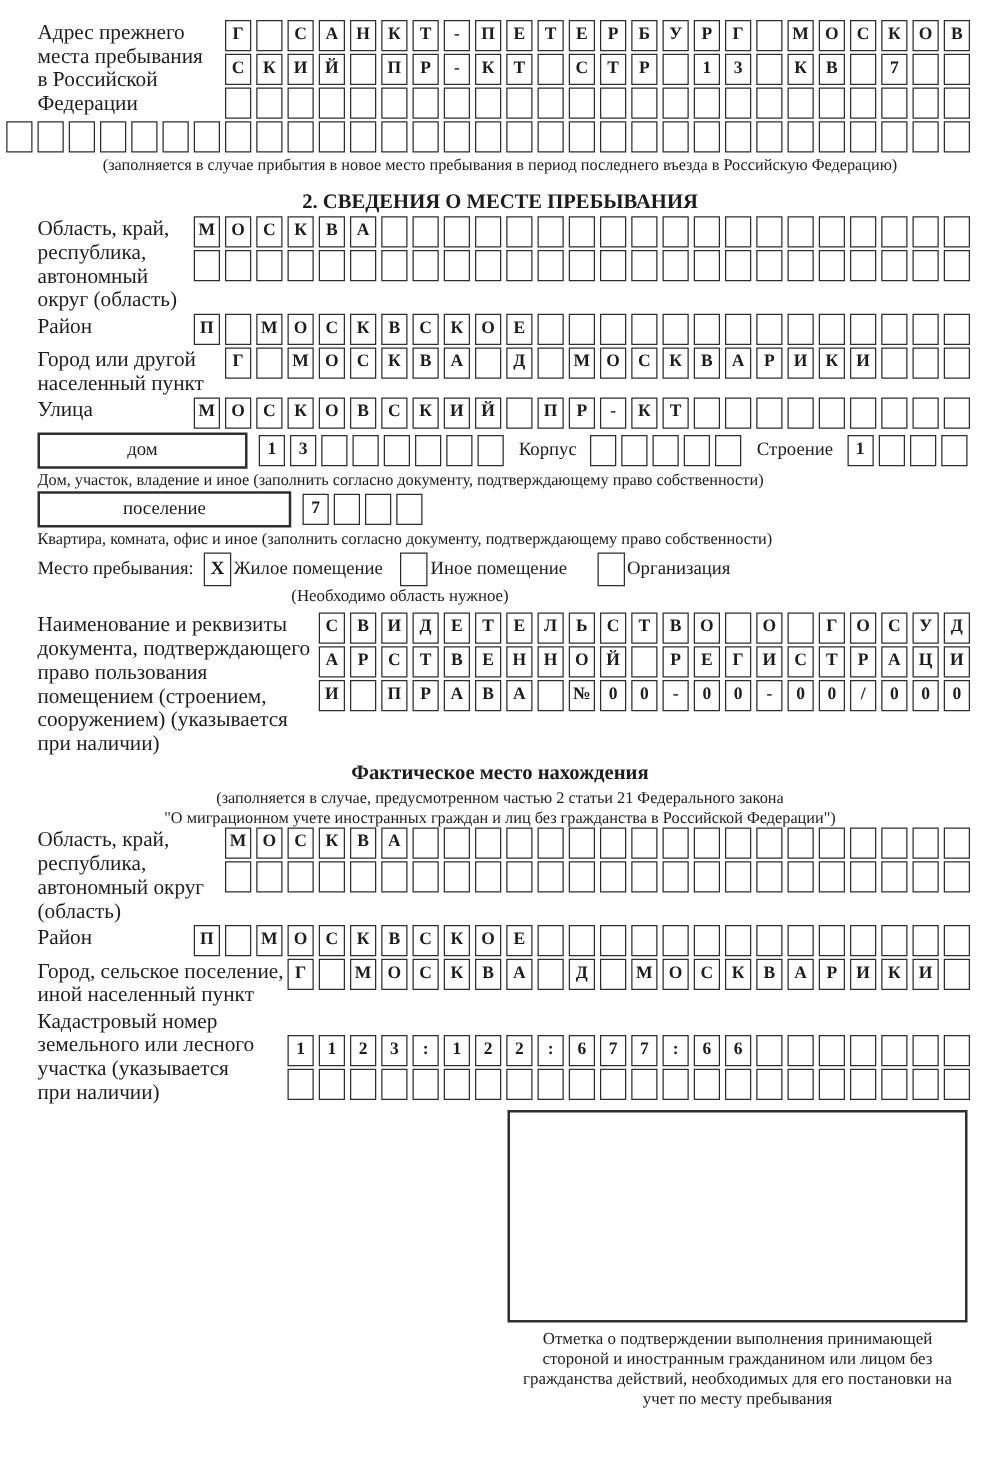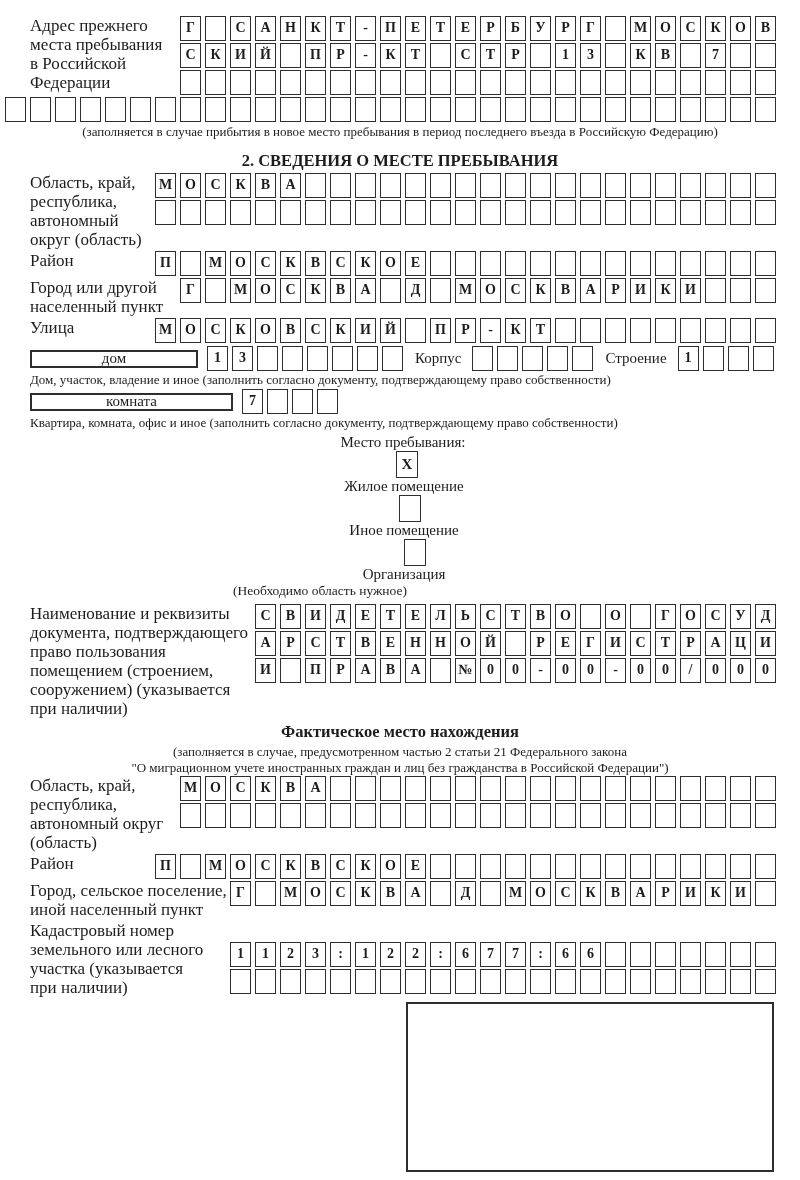--- a/index.html
+++ b/index.html
@@ -25,29 +25,29 @@
 
   .fullrow { display:flex; gap:4px; justify-content:flex-end; margin:2px 24px 2px 5px; }
 
   .note { font-size:13px; line-height:15px; margin:1px 0 0 30px; }
   .note.center { text-align:center; margin:2px 10px 12px 10px; }
   .heading { text-align:center; font-weight:bold; font-size:16.5px; line-height:19px; margin:4px 0 3px 0; }
 
   .inline-row { display:flex; align-items:center; margin:3px 24px 0 30px; }
   .inline-row .cellrow { margin-left:9px; }
   .wide-box {
-    box-sizing:border-box; border:2px solid var(--border); height:18px; flex:0 0 auto;
+    box-sizing:border-box; border:2px solid var(--border); height:29px; flex:0 0 auto;
     display:flex; align-items:center; justify-content:center; font-size:15px;
   }
   .house-box { width:168px; }
   .apt-box { width:203px; }
   .inline-lbl { font-size:15px; margin-left:12px; margin-right:2px; }
   .inline-row.apartment { margin-top:2px; }
 
-  .stay-row { display:flex; align-items:center; margin:4px 24px 0 30px; font-size:15px;flex-direction:column; }
+  .stay-row { display:flex; align-items:center; margin:4px 24px 0 30px; font-size:15px; }
   .checkbox { width:22px; height:27px; line-height:24px; font-size:15px; }
   .cb1 { margin-left:8px; } .cb2 { margin-left:14px; } .cb3 { margin-left:24px; }
   .opt { margin-left:2px; }
   .choose-note { font-size:13.5px; line-height:16px; width:300px; margin-left:170px; text-align:center; }
 
   .doc-field { margin-top:5px; }
   .fact-note { text-align:center; font-size:13px; line-height:16px; margin:0 10px; }
   .cadastral .rows { margin-top:21px; }
 
   .stamp-wrap { width:368px; margin:5px 26px 0 auto; }
@@ -369,21 +369,21 @@
     <div class="cellrow">
         <span class="cell">1</span>
         <span class="cell"></span>
         <span class="cell"></span>
         <span class="cell"></span>
       </div>
   </div>
   <div class="note">Дом, участок, владение и иное (заполнить согласно документу, подтверждающему право собственности)</div>
 
   <div class="inline-row apartment">
-    <div class="wide-box apt-box">комната</div>
+    <div class="wide-box apt-box">поселение</div>
     <div class="cellrow">
         <span class="cell">7</span>
         <span class="cell"></span>
         <span class="cell"></span>
         <span class="cell"></span>
       </div>
   </div>
   <div class="note">Квартира, комната, офис и иное (заполнить согласно документу, подтверждающему право собственности)</div>
 
   <div class="stay-row">
@@ -658,15 +658,16 @@
           <span class="cell"></span>
           <span class="cell"></span>
           <span class="cell"></span>
           <span class="cell"></span>
         </div>
     </div>
   </div>
 
   <div class="stamp-wrap">
     <div class="stamp-box"></div>
+    <div class="stamp-caption">Отметка о подтверждении выполнения принимающей стороной и иностранным гражданином или лицом без гражданства действий, необходимых для его постановки на учет по месту пребывания</div>
   </div>
 
 </div>
 
 </body></html>

